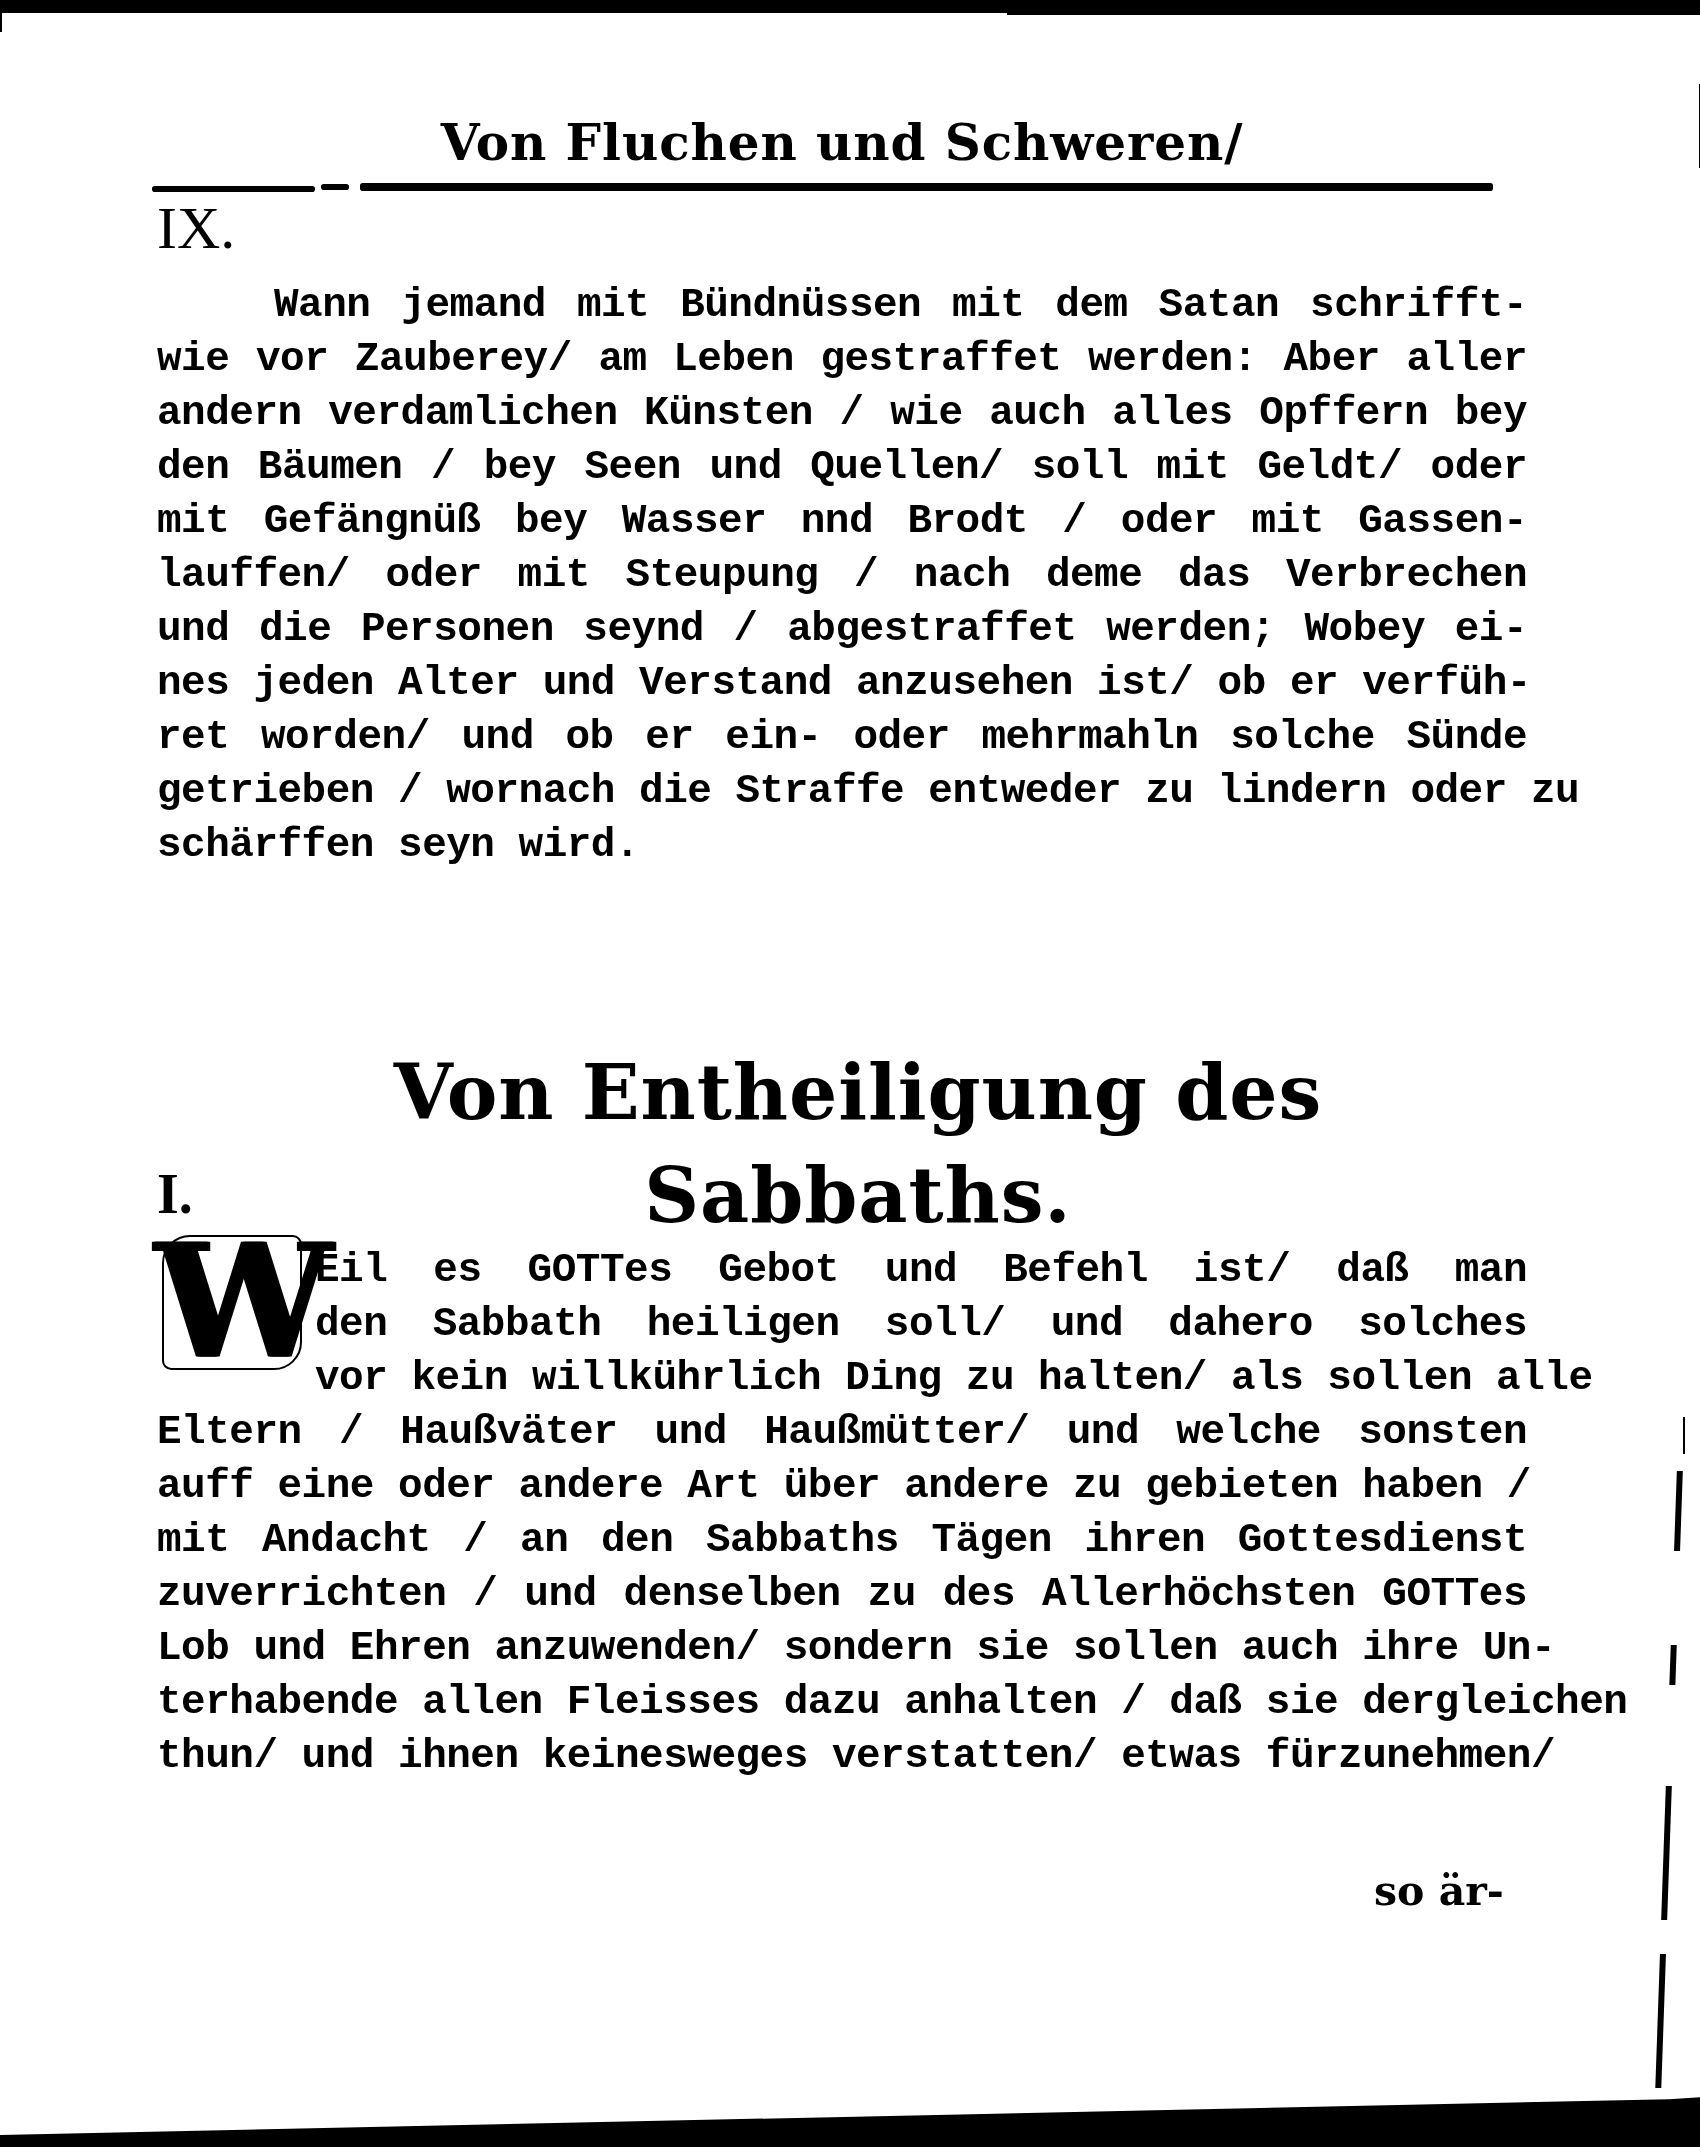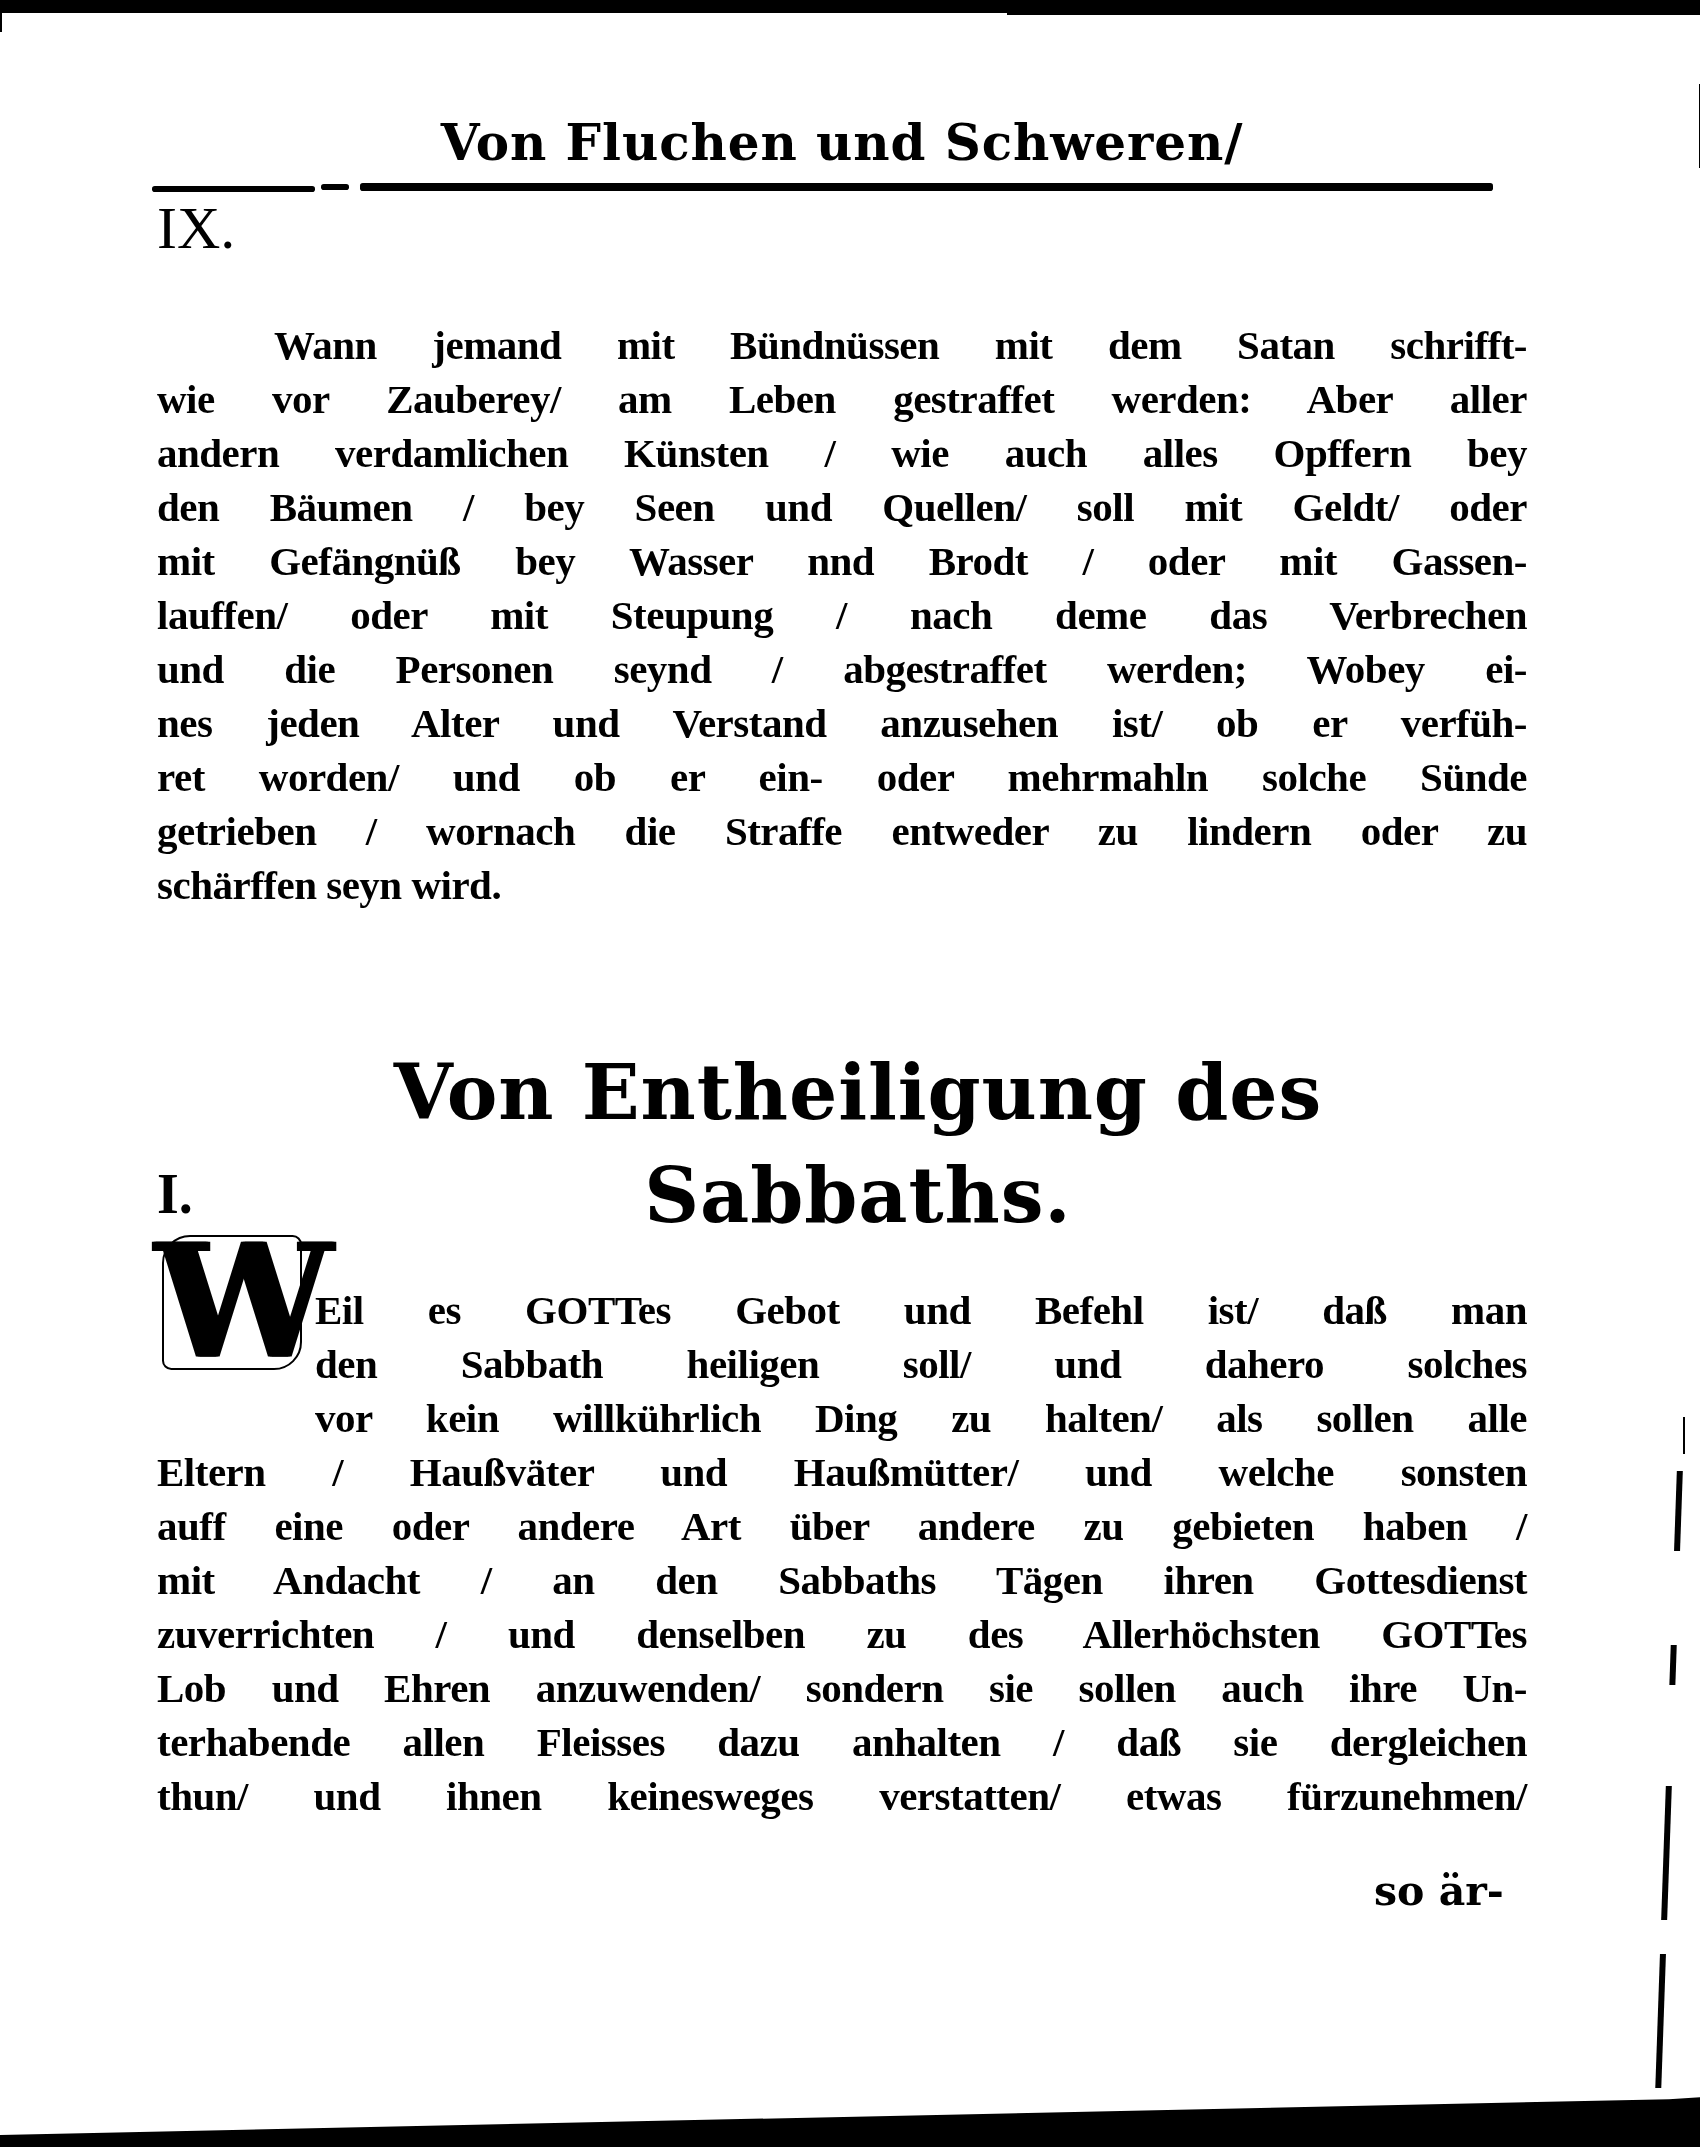--- a/index.html
+++ b/index.html
@@ -99,27 +99,26 @@
       font-size: 60px;
       line-height: 65px;
     }
     .numeral-ix { top: 196px; font-weight: normal; }
     .numeral-i  { top: 1162px; font-weight: bold; font-size: 56px; }
 
     .body-text {
       position: absolute;
       left: 0;
       width: 1370px;
-      font-family: Liberation Serif, serif;
+      font-family: Liberation Mono, monospace;
       font-weight: bold;
       font-size: 41px;
       line-height: 54px;
       text-align: justify;
       letter-spacing: -0.5px;
-      margin-top: 40px;
     }
     .body-line {
       display: block;
       text-align: justify;
       text-align-last: justify;
       white-space: nowrap;
       overflow: visible;
       height: 54px;
     }
     .body-line.last { text-align-last: left; }

